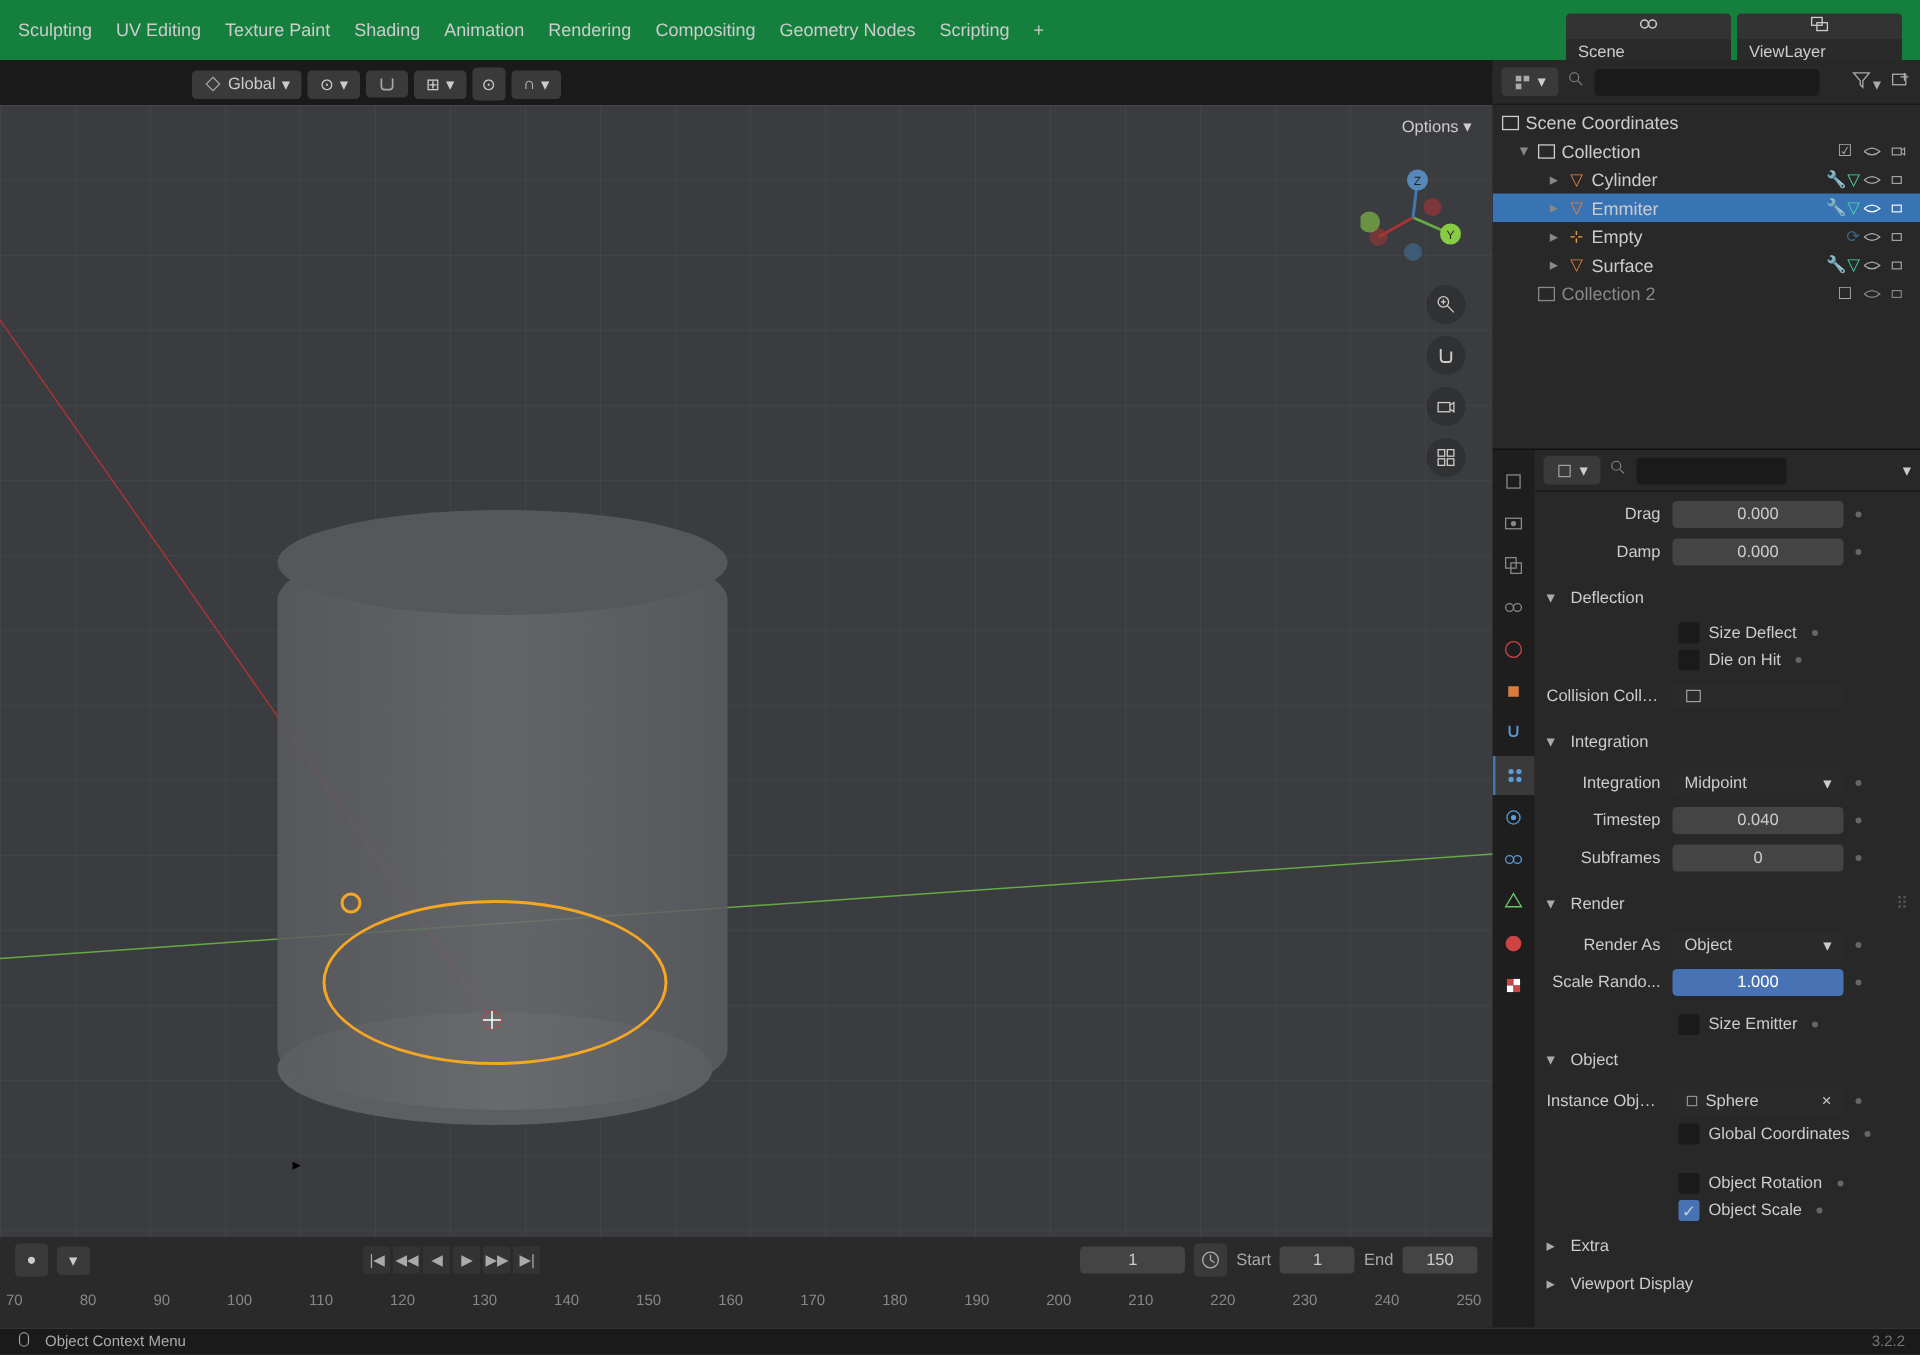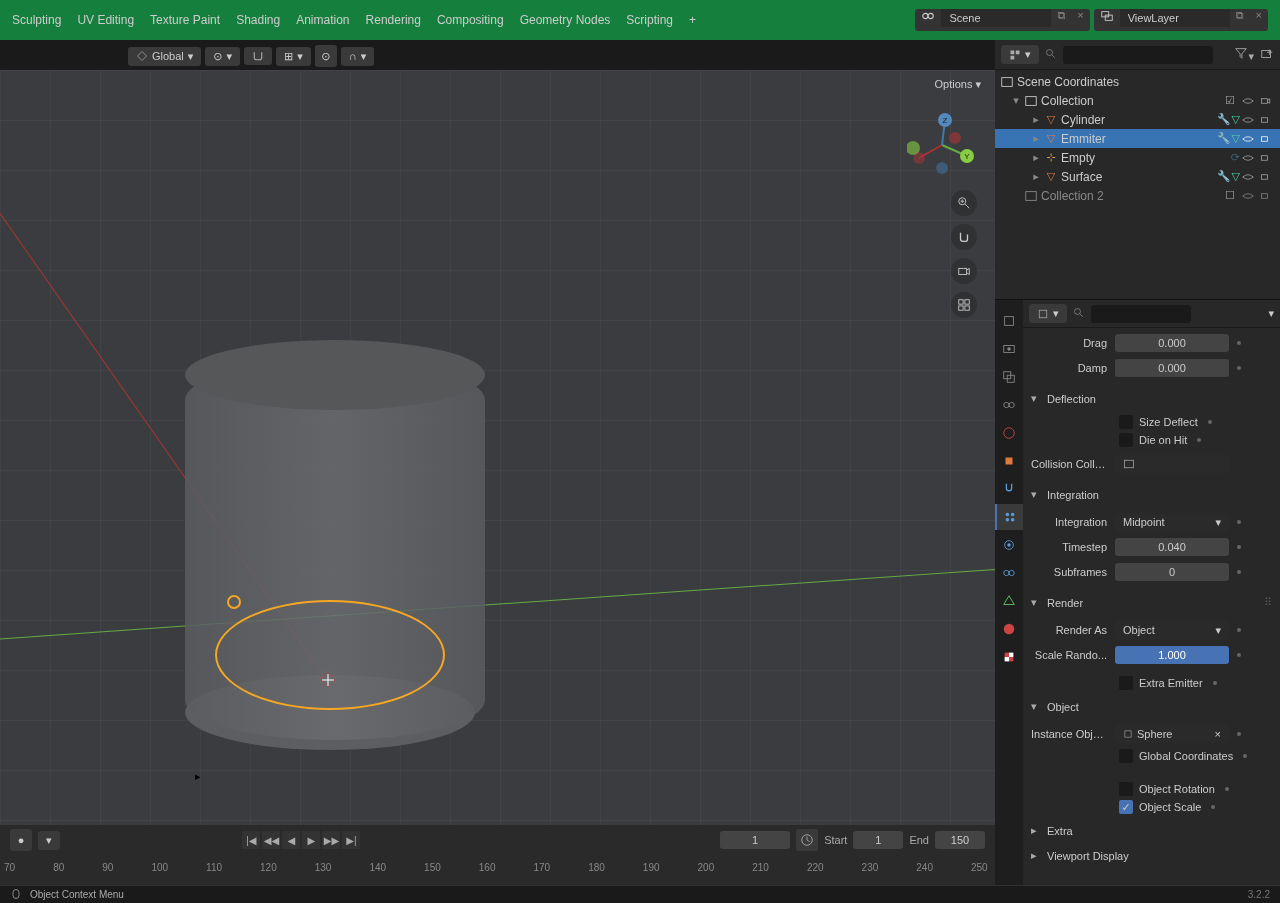--- a/index.html
+++ b/index.html
@@ -2,21 +2,21 @@
 <html><head>
 <meta charset="utf-8">
 <style>
 * { margin: 0; padding: 0; box-sizing: border-box; font-family: sans-serif; }
 body { background: #1a1a1a; color: #ccc; font-size: 11px; width: 1280px; height: 903px; overflow: hidden; position: relative; }
 
 
 .header-tabs { height: 40px; background: #15803d; display: flex; align-items: center; padding: 0 12px; gap: 16px; }
 .header-tab { color: #ccc; cursor: pointer; font-size: 12px; padding: 4px 0; }
 .header-right { margin-left: auto; display: flex; align-items: center; gap: 4px; }
-.scene-box { display: flex; align-items: flex-start; background: #333; border-radius: 3px; height: 22px; }
+.scene-box { display: flex; align-items: center; background: #333; border-radius: 3px; height: 22px; flex-direction: column; }
 .scene-icon { padding: 0 6px; }
 .scene-input { background: #2a2a2a; color: #ccc; border: none; padding: 3px 8px; width: 110px; font-size: 11px; }
 .scene-btn { padding: 0 6px; color: #888; cursor: pointer; }
 
 
 .toolbar { position: absolute; top: 42px; left: 0; right: 0; height: 28px; display: flex; align-items: center; padding: 0 8px; gap: 6px; }
 .toolbar-left { display: flex; align-items: center; gap: 4px; margin-left: 120px; }
 .toolbar-right { margin-left: auto; display: flex; align-items: center; gap: 4px; }
 .tb-btn { background: #3a3a3a; border-radius: 3px; padding: 3px 8px; color: #ccc; display: flex; align-items: center; gap: 4px; cursor: pointer; font-size: 11px; }
 .tb-icon-btn { background: #3a3a3a; border-radius: 3px; width: 22px; height: 22px; display: flex; align-items: center; justify-content: center; cursor: pointer; }
@@ -689,21 +689,21 @@
             </div>
             <span class="prop-dot"></span>
           </div>
           <div class="prop-row">
             <span class="prop-label">Scale Rando...</span>
             <input class="prop-input highlighted" value="1.000" style="">
             <span class="prop-dot"></span>
           </div>
           <div class="prop-check" style="margin-top:10px">
             <div class="prop-checkbox"></div>
-            <span>Extra Emitter</span>
+            <span>Size Emitter</span>
             <span class="prop-dot"></span>
           </div>
         </div>
 
         <div class="panel-header">
           <span class="panel-chevron">▾</span>
           <span>Object</span>
         </div>
         <div class="prop-section">
           <div class="prop-row">

